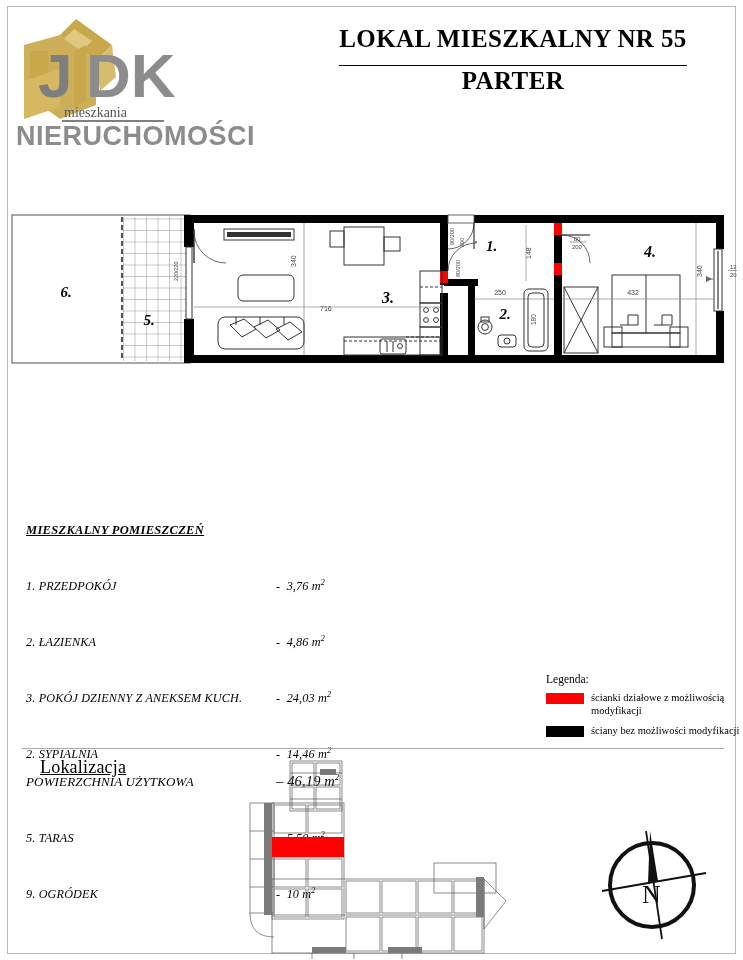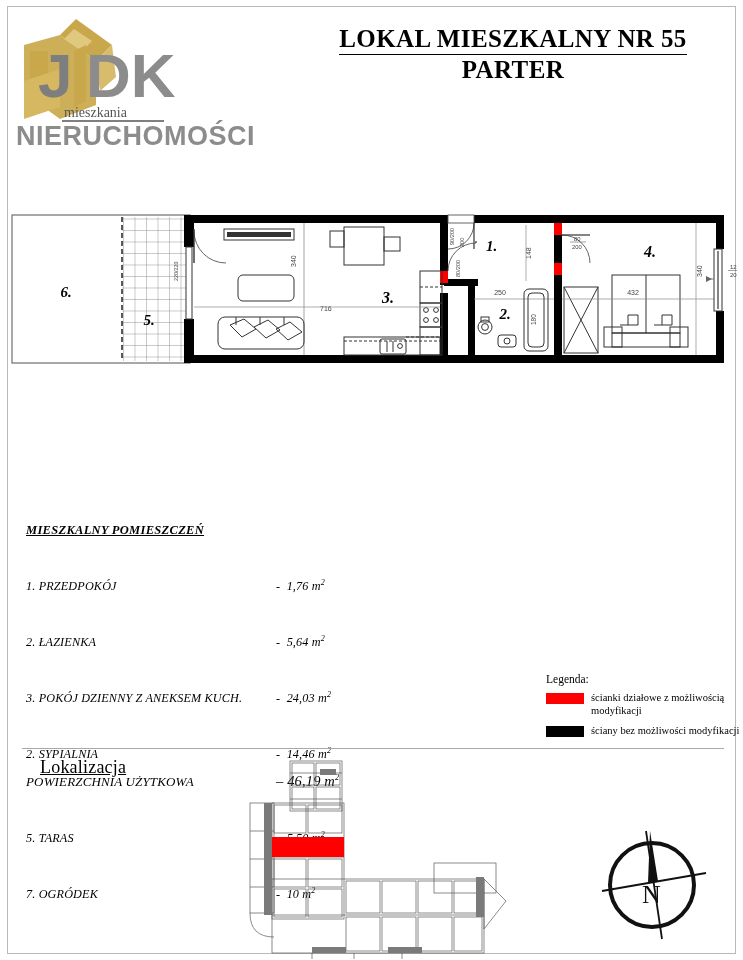--- a/index.html
+++ b/index.html
@@ -28,21 +28,21 @@
 
   .title-block {
     position: absolute; left: 290px; top: 18px; width: 430px;
     text-align: center;
   }
   .title-main {
     font-family: "Liberation Serif", serif;
     font-size: 25px; font-weight: 700; letter-spacing: .4px;
     line-height: 1.12;
     border-bottom: 1.6px solid #000;
-    display: inline-block; padding-bottom: 1px;
+    display: inline-block; padding-bottom: 12px;
   }
   .title-sub {
     font-family: "Liberation Serif", serif;
     font-size: 25px; font-weight: 700; letter-spacing: .4px;
     line-height: 1.15; margin-top: 1px;
   }
 
   
   .plan-wrap { position: absolute; left: 0px; top: 200px; width: 729px; height: 170px; }
   .plan-wrap svg { display: block; }
@@ -300,46 +300,46 @@
       <line x1="720" y1="63.5" x2="736" y2="63.5" stroke="#444" stroke-width="0.5"></line>
 
     </svg>
   </div>
 
   <div class="schedule">
     <div class="sched-title">MIESZKALNY POMIESZCZEŃ</div>
 
     <div class="sched-row">
       <span class="nm">1. PRZEDPOKÓJ</span>
-      <span class="vl"><span>-</span>&nbsp;&nbsp;<span>1,76 m</span><span class="sup">2</span></span>
+      <span class="vl"><span>-</span>&nbsp;&nbsp;<span>3,76 m</span><span class="sup">2</span></span>
     </div>
     <div class="sched-row">
       <span class="nm">2. ŁAZIENKA</span>
-      <span class="vl"><span>-</span>&nbsp;&nbsp;<span>5,64 m</span><span class="sup">2</span></span>
+      <span class="vl"><span>-</span>&nbsp;&nbsp;<span>4,86 m</span><span class="sup">2</span></span>
     </div>
     <div class="sched-row">
       <span class="nm">3. POKÓJ DZIENNY Z ANEKSEM KUCH.</span>
       <span class="vl"><span>-</span>&nbsp;&nbsp;<span>24,03 m</span><span class="sup">2</span></span>
     </div>
     <div class="sched-row">
       <span class="nm">2. SYPIALNIA</span>
       <span class="vl"><span>-</span>&nbsp;&nbsp;<span>14,46 m</span><span class="sup">2</span></span>
     </div>
 
     <div class="sched-row total">
       <span class="nm">POWIERZCHNIA UŻYTKOWA</span>
       <span class="vl"><span>–</span>&nbsp;<span>46,19 m</span><span class="sup">2</span></span>
     </div>
 
     <div class="sched-row">
       <span class="nm">5. TARAS</span>
       <span class="vl"><span>-</span>&nbsp;&nbsp;<span>5,50 m</span><span class="sup">2</span></span>
     </div>
     <div class="sched-row">
-      <span class="nm">7. OGRÓDEK</span>
+      <span class="nm">9. OGRÓDEK</span>
       <span class="vl"><span>-</span>&nbsp;&nbsp;<span>10 m</span><span class="sup">2</span></span>
     </div>
   </div>
 
   <div class="legend">
     <div class="legend-title">Legenda:</div>
     <div class="legend-row">
       <div class="swatch" style="background:#FF0000;"></div>
       <div class="legend-text">ścianki działowe z możliwością modyfikacji</div>
     </div>

